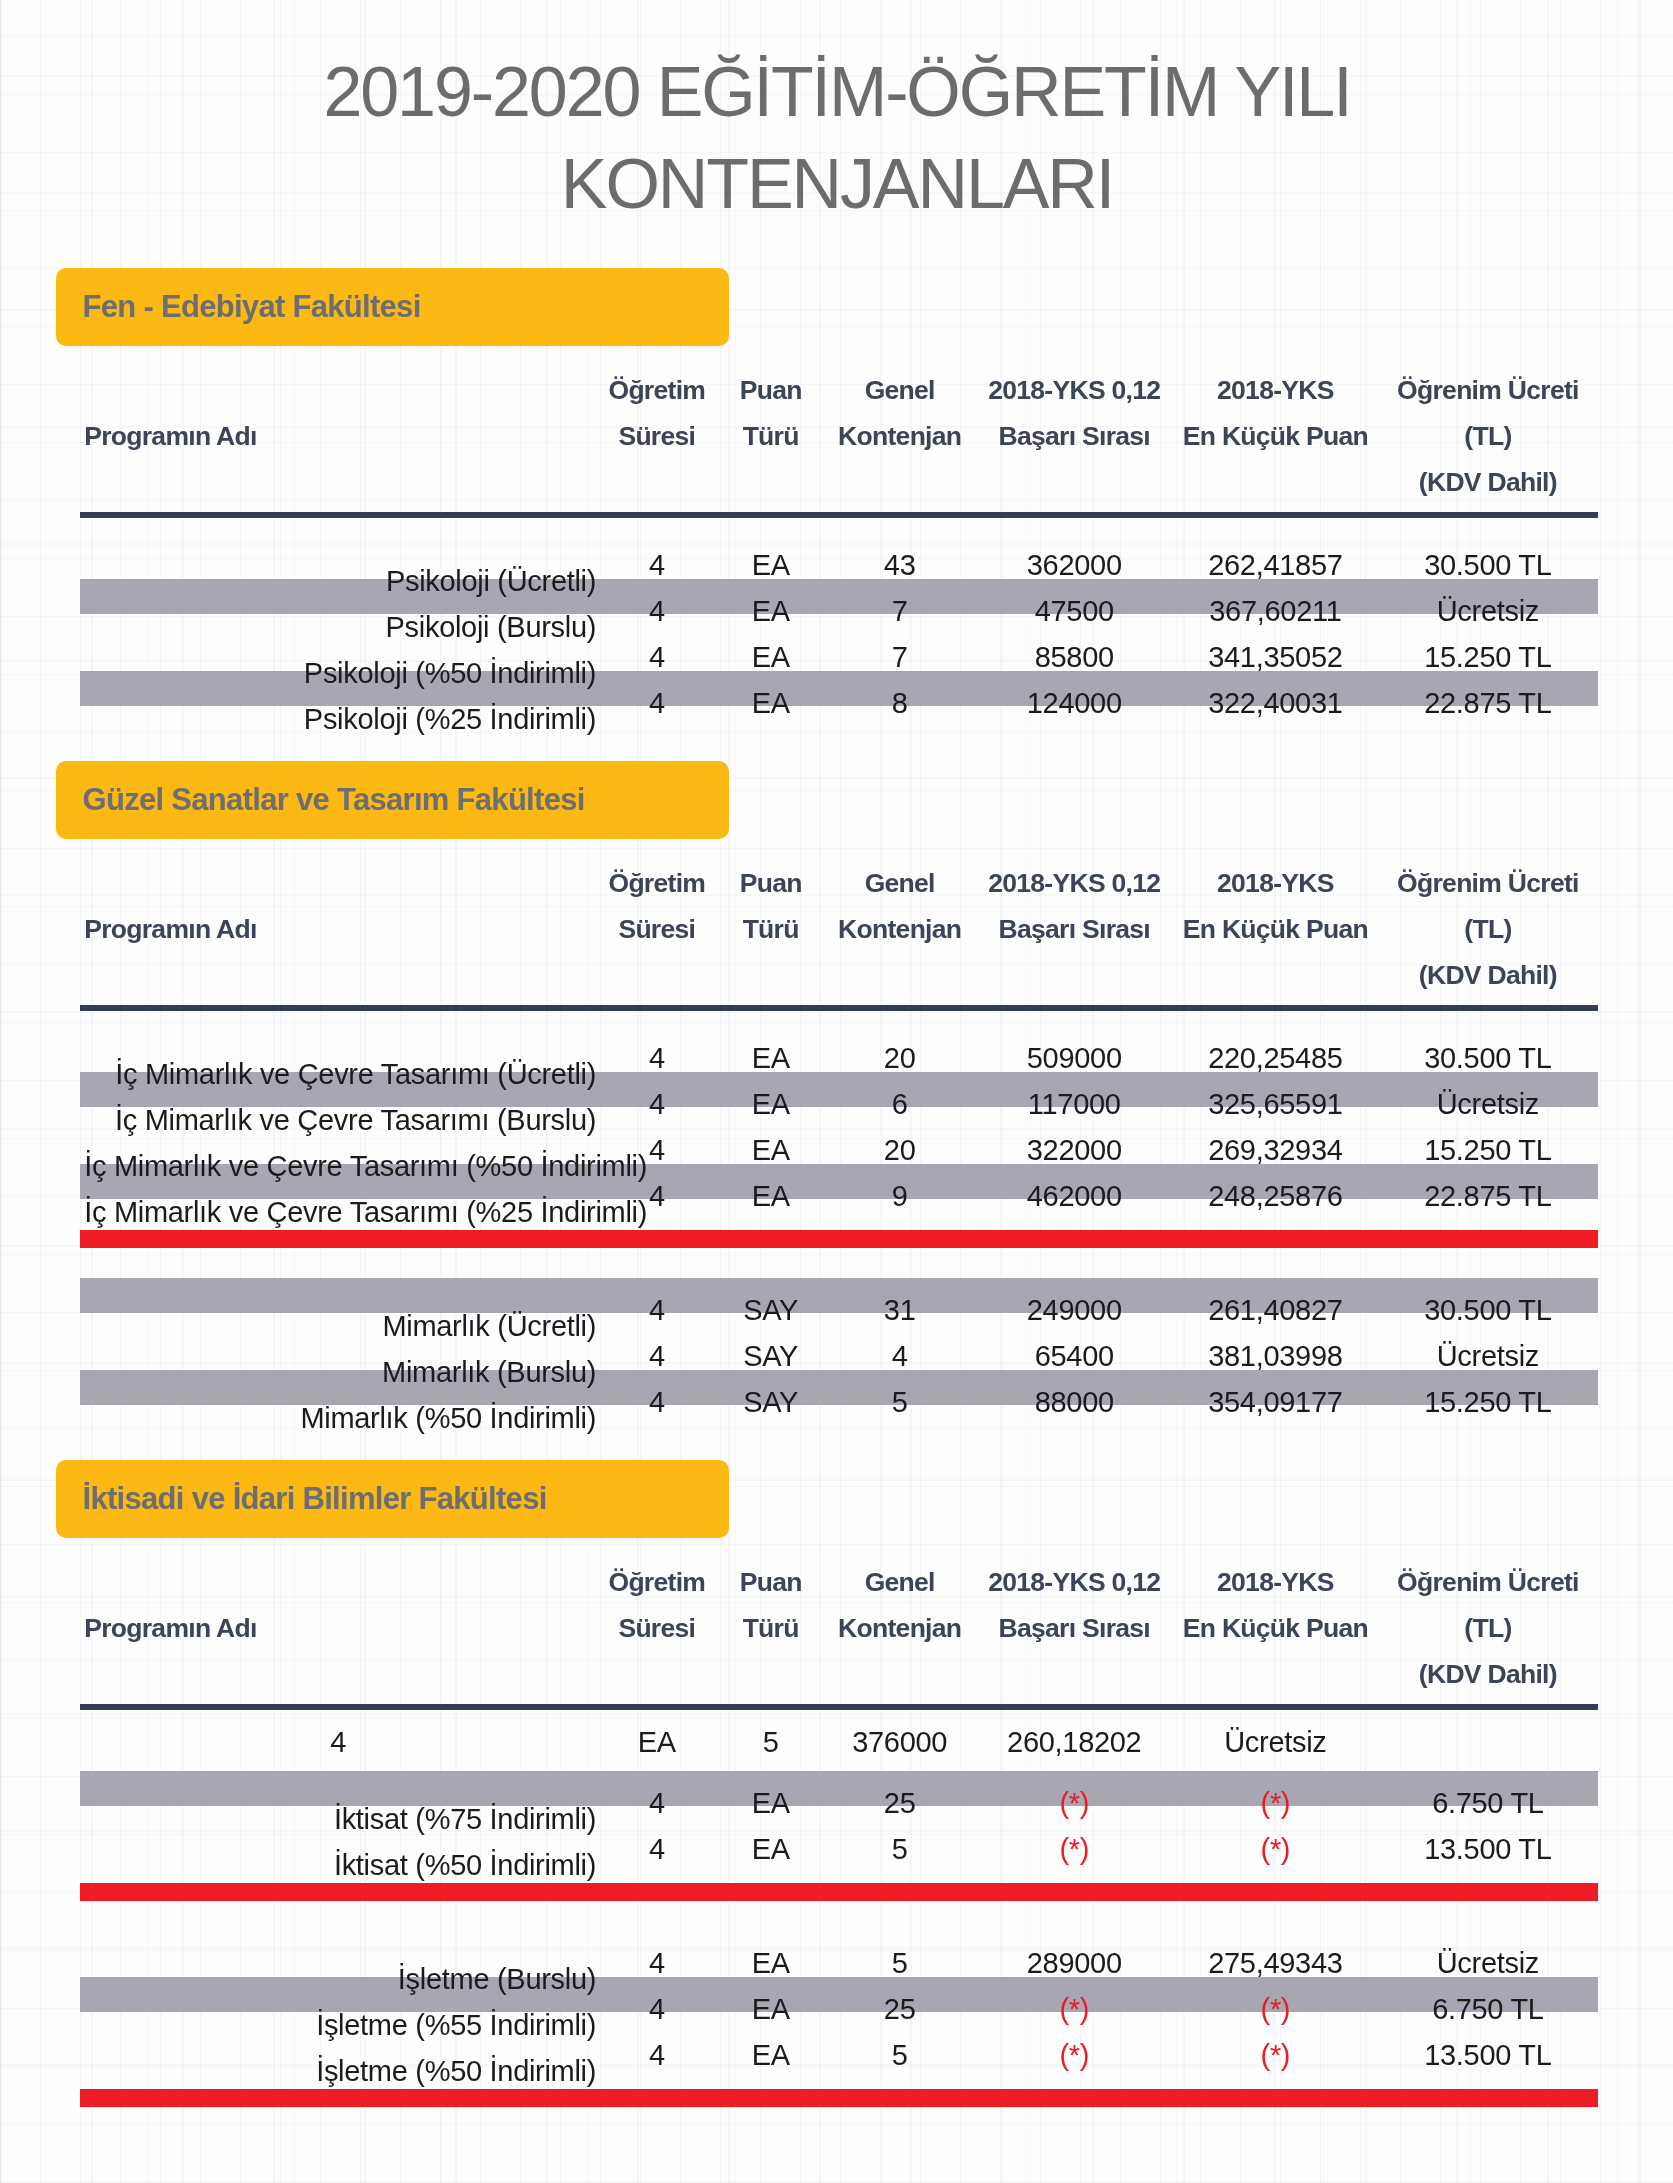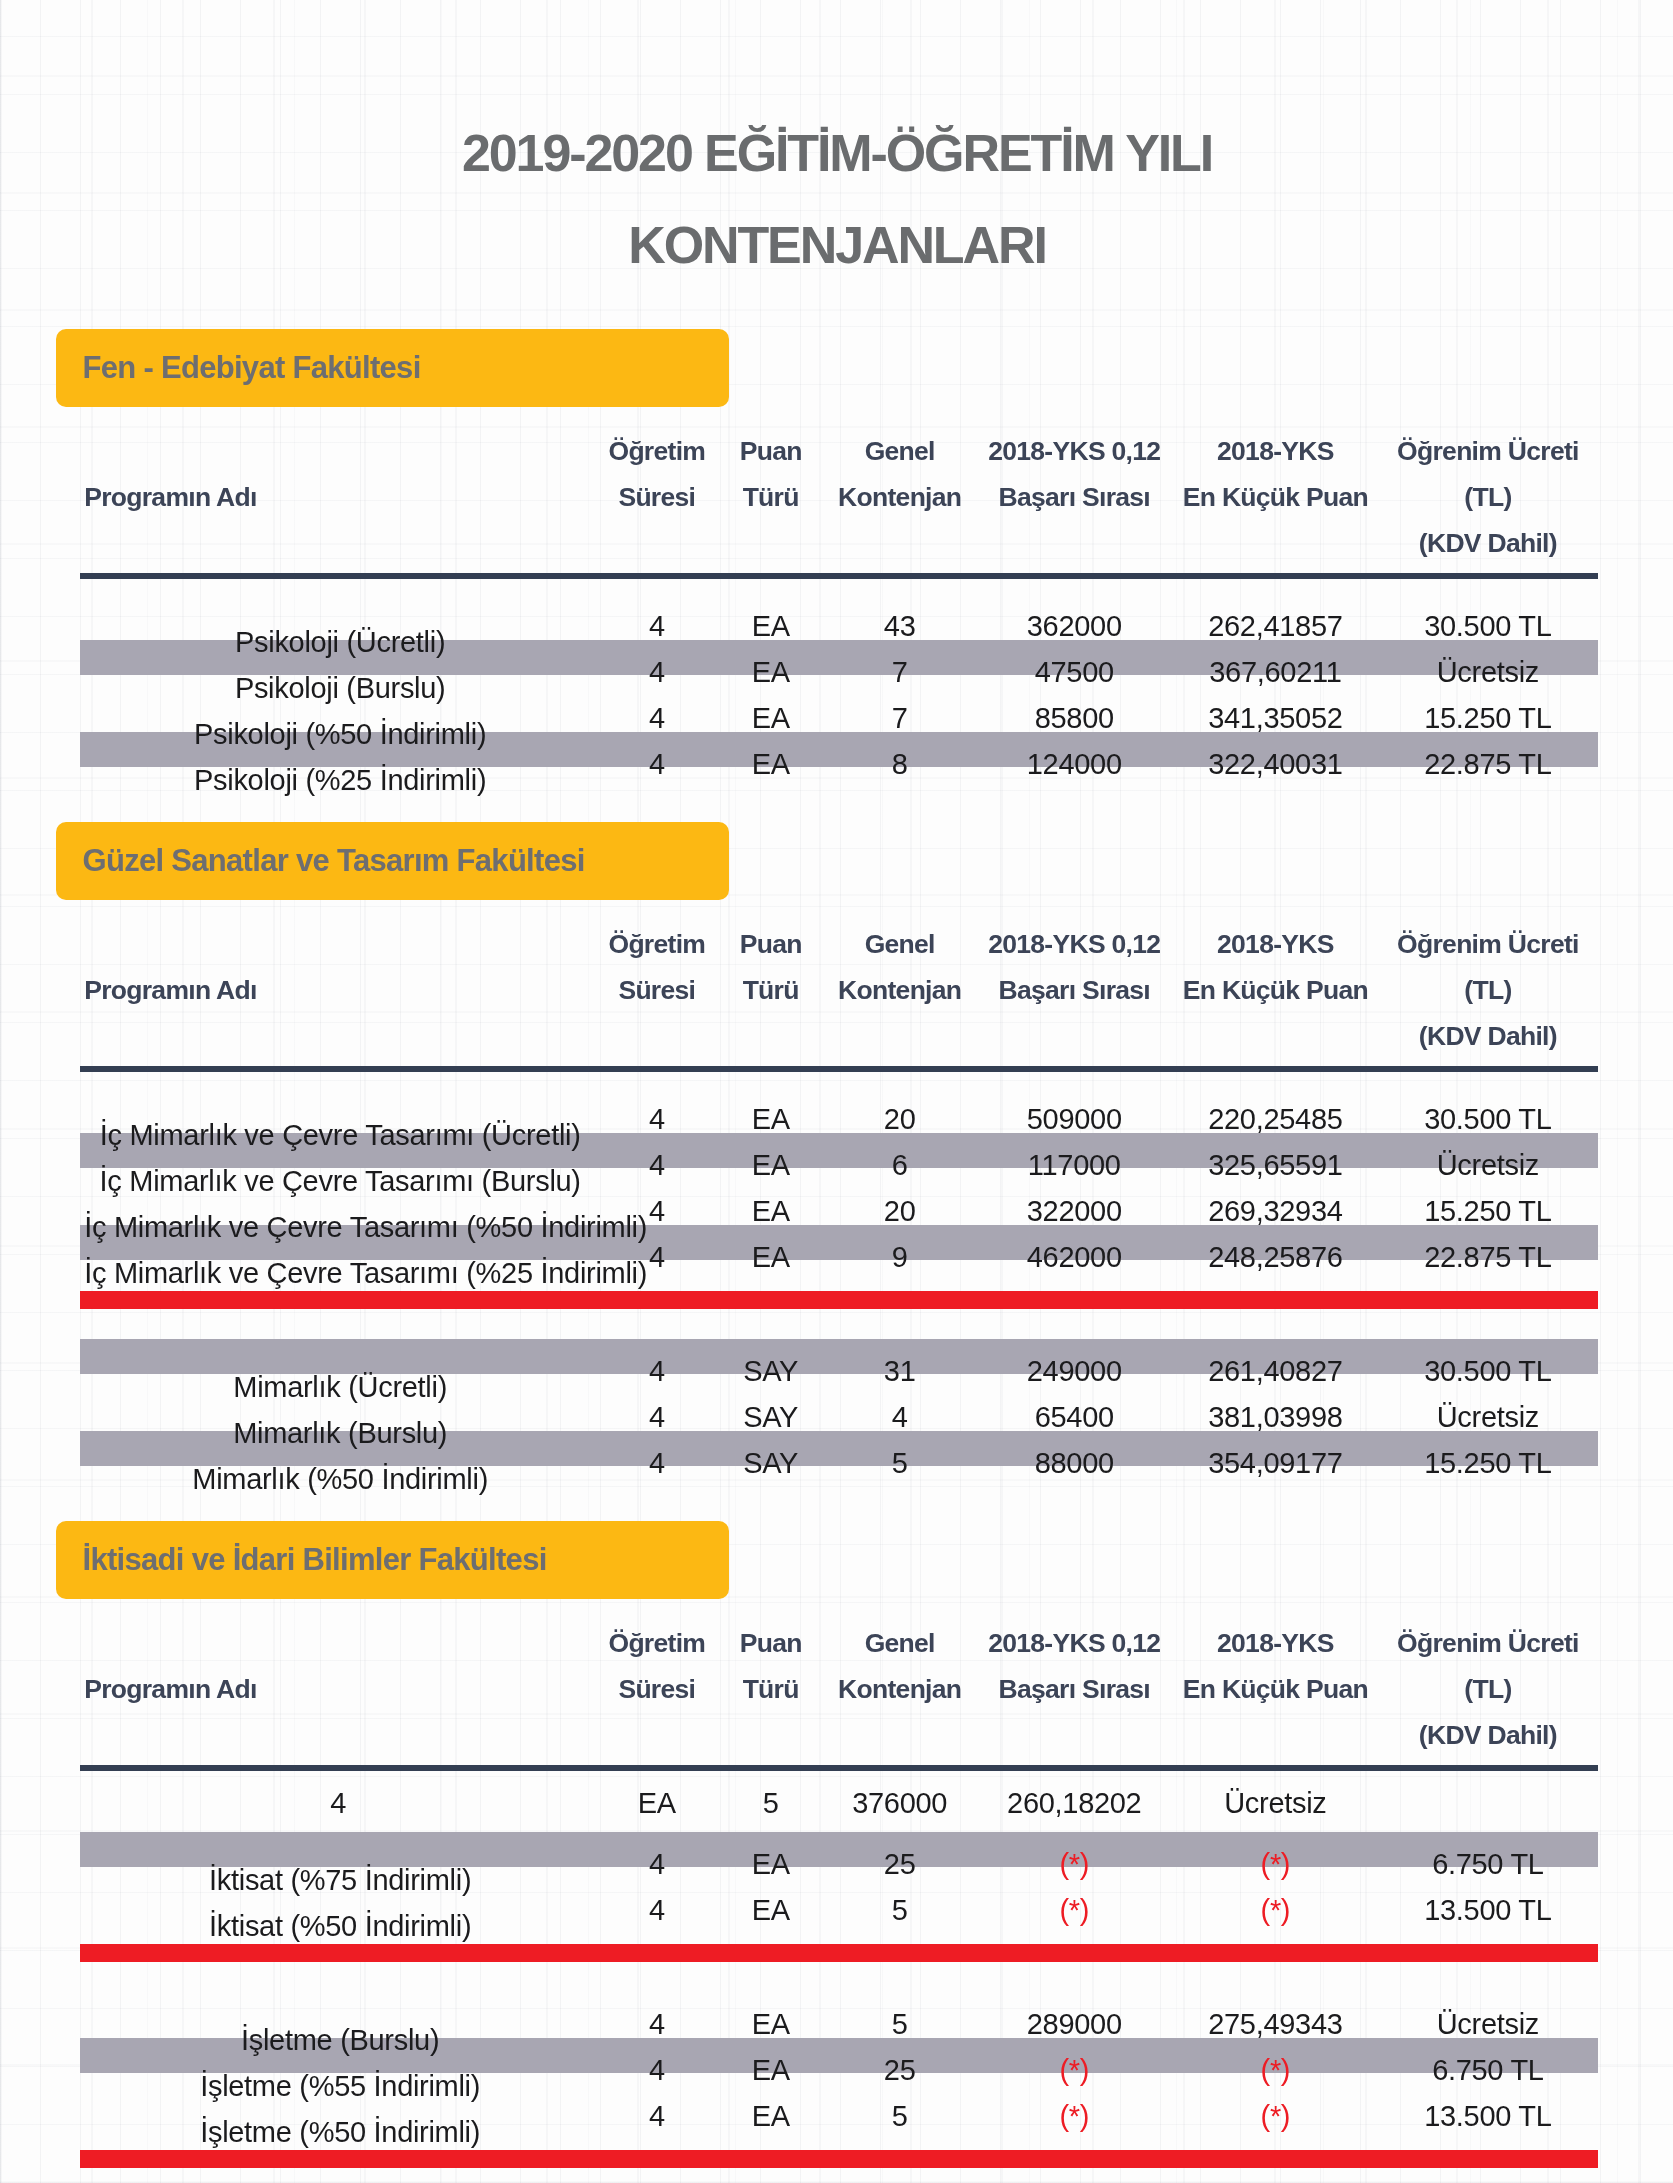--- a/index.html
+++ b/index.html
@@ -11,24 +11,24 @@
     color:#1b1b1d;
     background-color:#fdfdfd;
     background-image:
       repeating-linear-gradient(90deg, rgba(150,155,168,0.10) 0 1.4px, transparent 1.4px 40px),
       repeating-linear-gradient(90deg, rgba(150,155,168,0.07) 0 2.1px, transparent 2.1px 91px),
       repeating-linear-gradient(90deg, rgba(150,155,168,0.05) 0 1.4px, transparent 1.4px 147px),
       repeating-linear-gradient(0deg,  rgba(150,155,168,0.08) 0 1.4px, transparent 1.4px 58px),
       repeating-linear-gradient(0deg,  rgba(150,155,168,0.05) 0 2.1px, transparent 2.1px 117px);
   }
   .title{
-    margin:107px 42px 0 42px;
+    margin:46px 42px 0 42px;
     text-align:center;
-    font-size:52px;
-    font-weight:bold;
+    font-size:70px;
+    font-weight:normal;
     line-height:92px;
     letter-spacing:-2.1px;
     color:#6a6c6e;
   }
   .sections{display:block;}
   .section{display:block;}
   .section-bar{
     margin:38px 0 0 56px;
     width:673px;
     height:78px;
@@ -66,21 +66,21 @@
     display:grid;
     grid-template-columns:34% 8% 7% 10% 13% 13.5% 14.5%;
     align-items:center;
     height:35px;
     margin:11px 0;
     font-size:29px;
     letter-spacing:-0.3px;
   }
   .trow.shaded{background:#a8a6b2;}
   .tcell{text-align:center;white-space:nowrap;}
-  .tcell.col-program{text-align:center;padding-left:4.2px;margin-top:32px;}
+  .tcell.col-program{text-align:right;padding-left:4.2px;margin-top:32px;}
   .tcell.red-note{color:#ed1c24;}
   .red-divider{height:18px;background:#ee1c24;margin:15.4px 0;}
 </style>
 </head>
 <body>
 
 <div class="page">
   <div class="title">
     <div>2019-2020 EĞİTİM-ÖĞRETİM YILI</div>
     <div>KONTENJANLARI</div>

